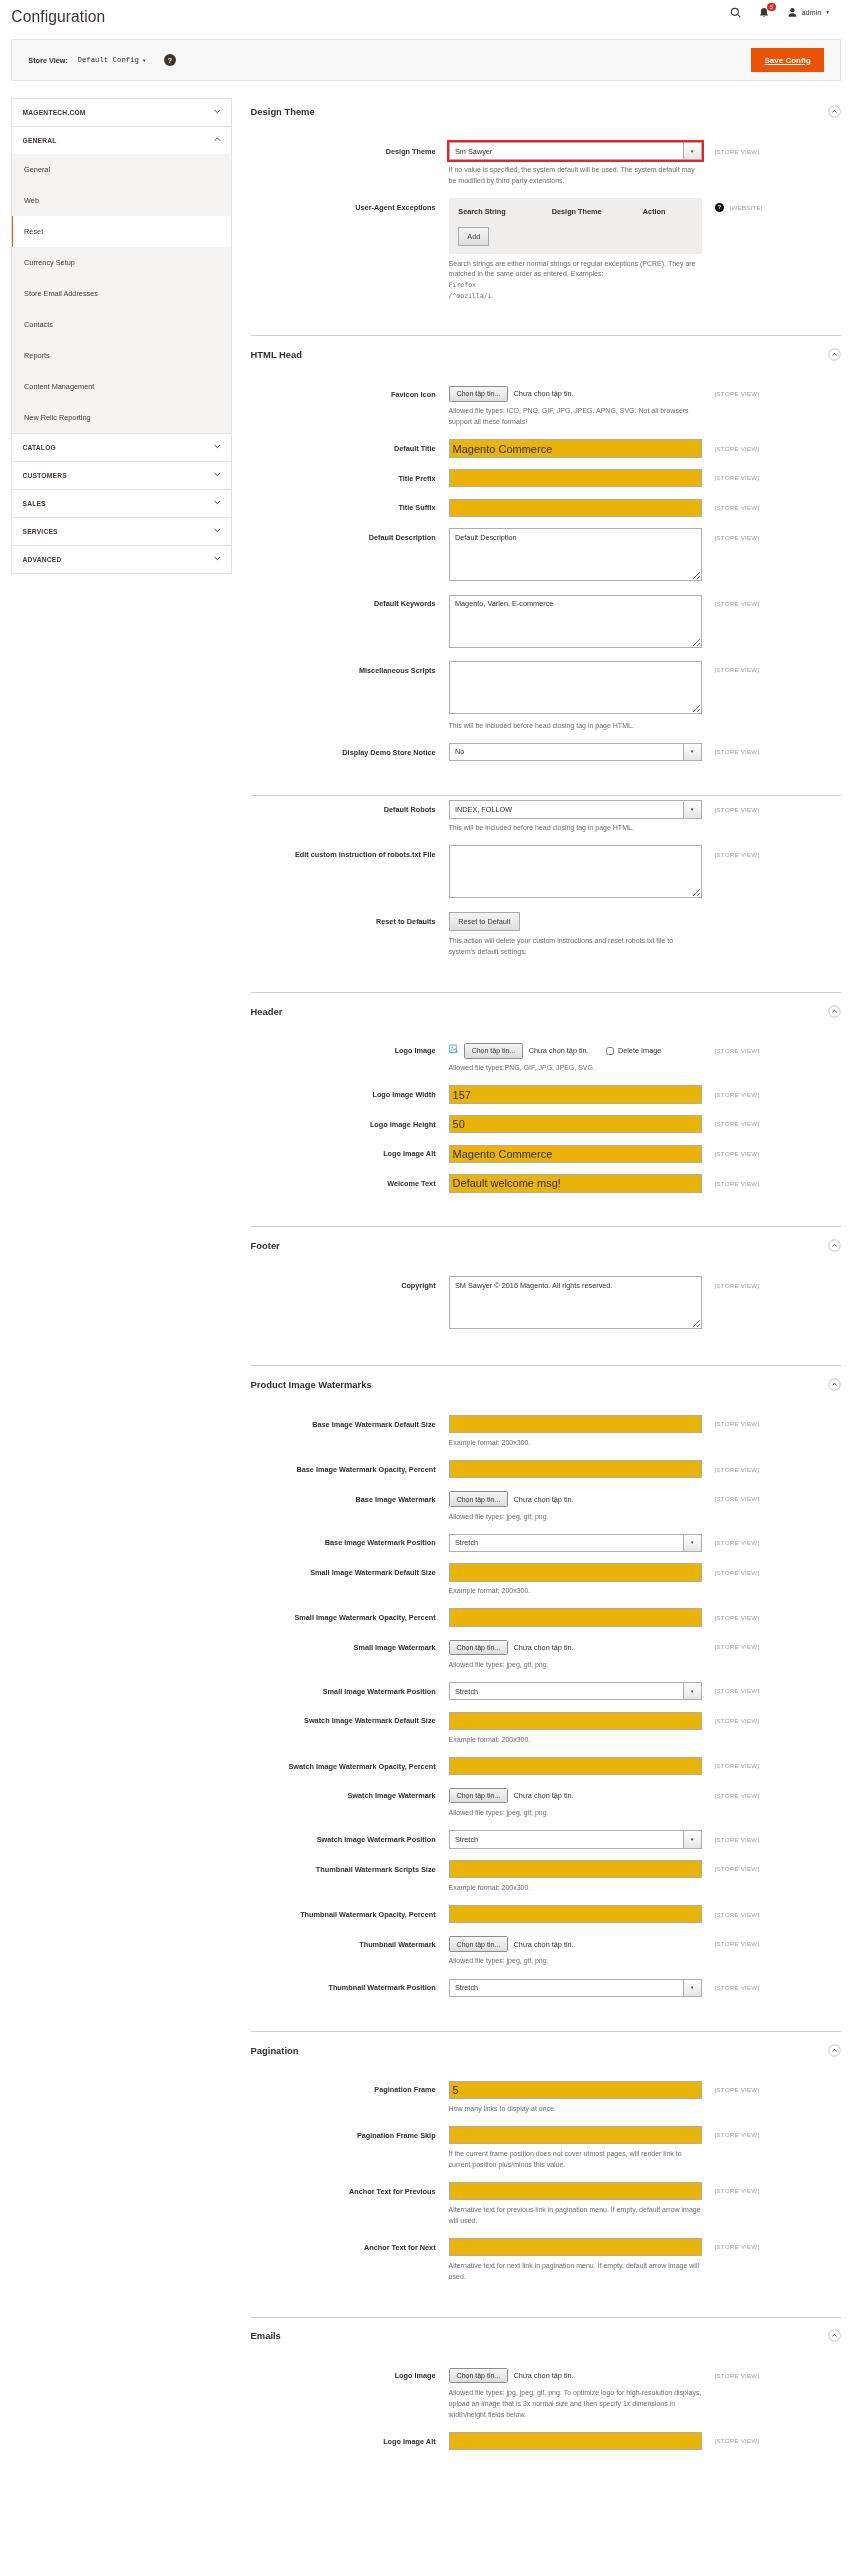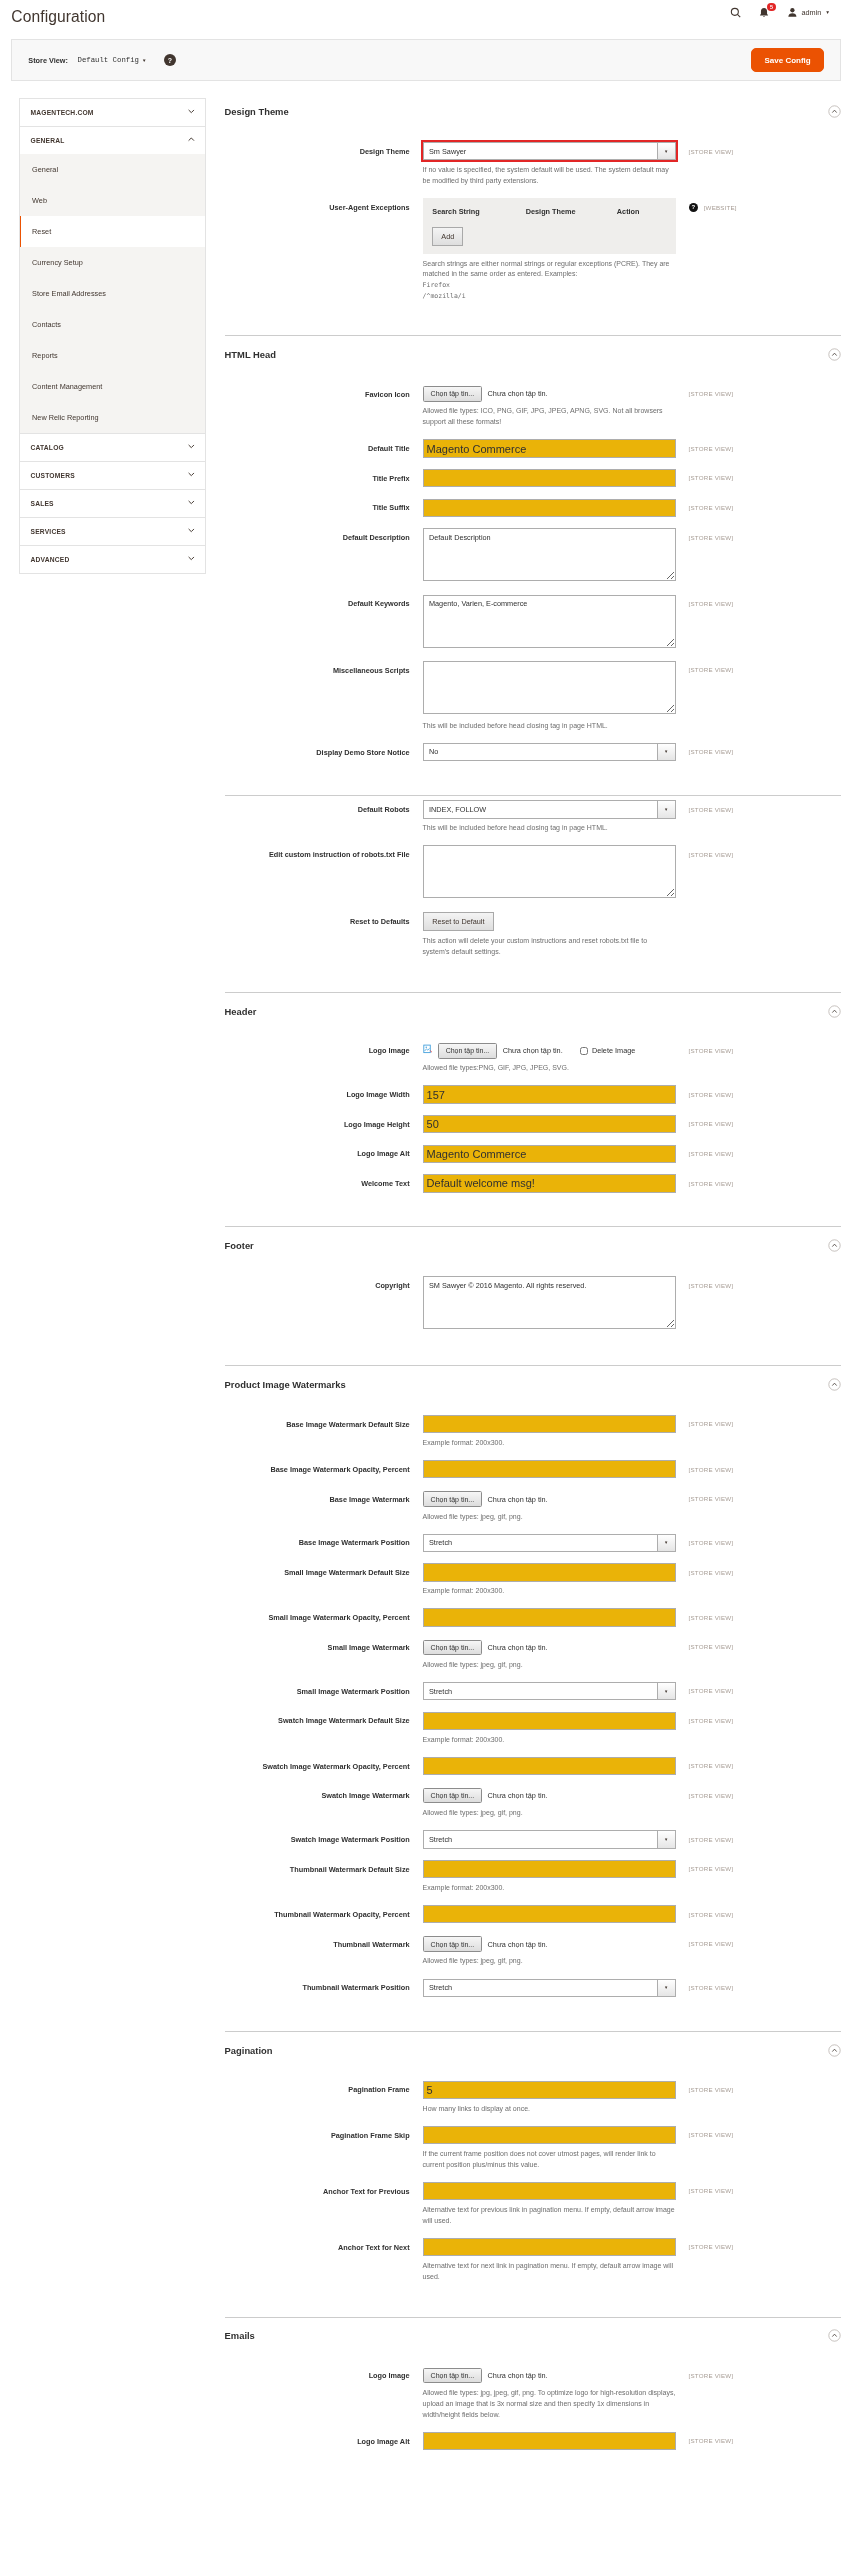--- a/index.html
+++ b/index.html
@@ -20,25 +20,25 @@
 
   
   .toolbar { background:#f8f8f8; border:0.5px solid #e3e3e3; height:42px; display:flex; align-items:center;
              justify-content:space-between; padding:0 16px; }
   .toolbar-left { display:flex; align-items:center; gap:7.5px; }
   .sv-label { font-weight:700; font-size:7.3px; color:#303030; }
   .sv-switcher { background:none; border:none; font-size:7.3px; color:#303030; display:flex; align-items:center; gap:3.8px; cursor:pointer; padding:3.2px 2.2px;font-family:Liberation Mono, monospace; }
   .help-circle { width:12px; height:12px; border-radius:50%; background:#41362f; color:#fff; font-size:7px; font-weight:700;
                  display:flex; align-items:center; justify-content:center; border:none; cursor:pointer; margin-left:8.6px; }
   .save-btn { background:#eb5202; border:0.5px solid #eb5202; color:#fff; font-weight:700; font-size:8px;
-              padding:6.5px 12px; border-radius:5px; cursor:pointer; font-family:inherit; }
+              padding:6.5px 12px; border-radius:0; cursor:pointer; font-family:inherit;text-decoration:underline; }
 
   
   .content { display:flex; align-items:flex-start; margin-top:16.7px; padding-bottom:27px; }
-  .sidebar { width:187px; flex-shrink:0; border:0.5px solid #e3e3e3; border-top:none;margin-left:8px; }
+  .sidebar { width:221px; flex-shrink:0; border:0.5px solid #e3e3e3; border-top:none; }
   .main { flex:1; margin-left:18.3px; min-width:0; }
 
   
   .nav-head { height:28px; display:flex; align-items:center; justify-content:space-between; padding:0 10.2px;
               background:#fff; border-top:0.5px solid #e3e3e3; cursor:pointer; }
   .nav-head-label { font-size:6.7px; font-weight:700; color:#41362f; letter-spacing:0.2px; }
   .nav-items { background:#f5f4f2; }
   .nav-item { height:31px; display:flex; align-items:center; padding-left:10.8px; font-size:7.3px; color:#41362f;
               border-left:1.6px solid transparent; cursor:pointer; }
   .nav-item.active { background:#fff; border-left-color:#eb5202; }
@@ -535,21 +535,21 @@
               <div class="select">
                 <span class="val">Stretch</span>
                 <span class="arrow-box">▼</span>
               </div>
             </div>
             <div class="scope">
               <span>[STORE VIEW]</span>
             </div>
           </div>
           <div class="row">
-            <label class="lbl">Thumbnail Watermark Default Size</label>
+            <label class="lbl">Thumbnail Watermark Scripts Size</label>
             <div class="ctrl"><input class="text" type="text" value="" style=""><div class="note">Example format: 200x300.</div></div>
             <div class="scope">
               <span>[STORE VIEW]</span>
             </div>
           </div>
           <div class="row">
             <label class="lbl">Thumbnail Watermark Opacity, Percent</label>
             <div class="ctrl"><input class="text" type="text" value="" style=""></div>
             <div class="scope">
               <span>[STORE VIEW]</span>

